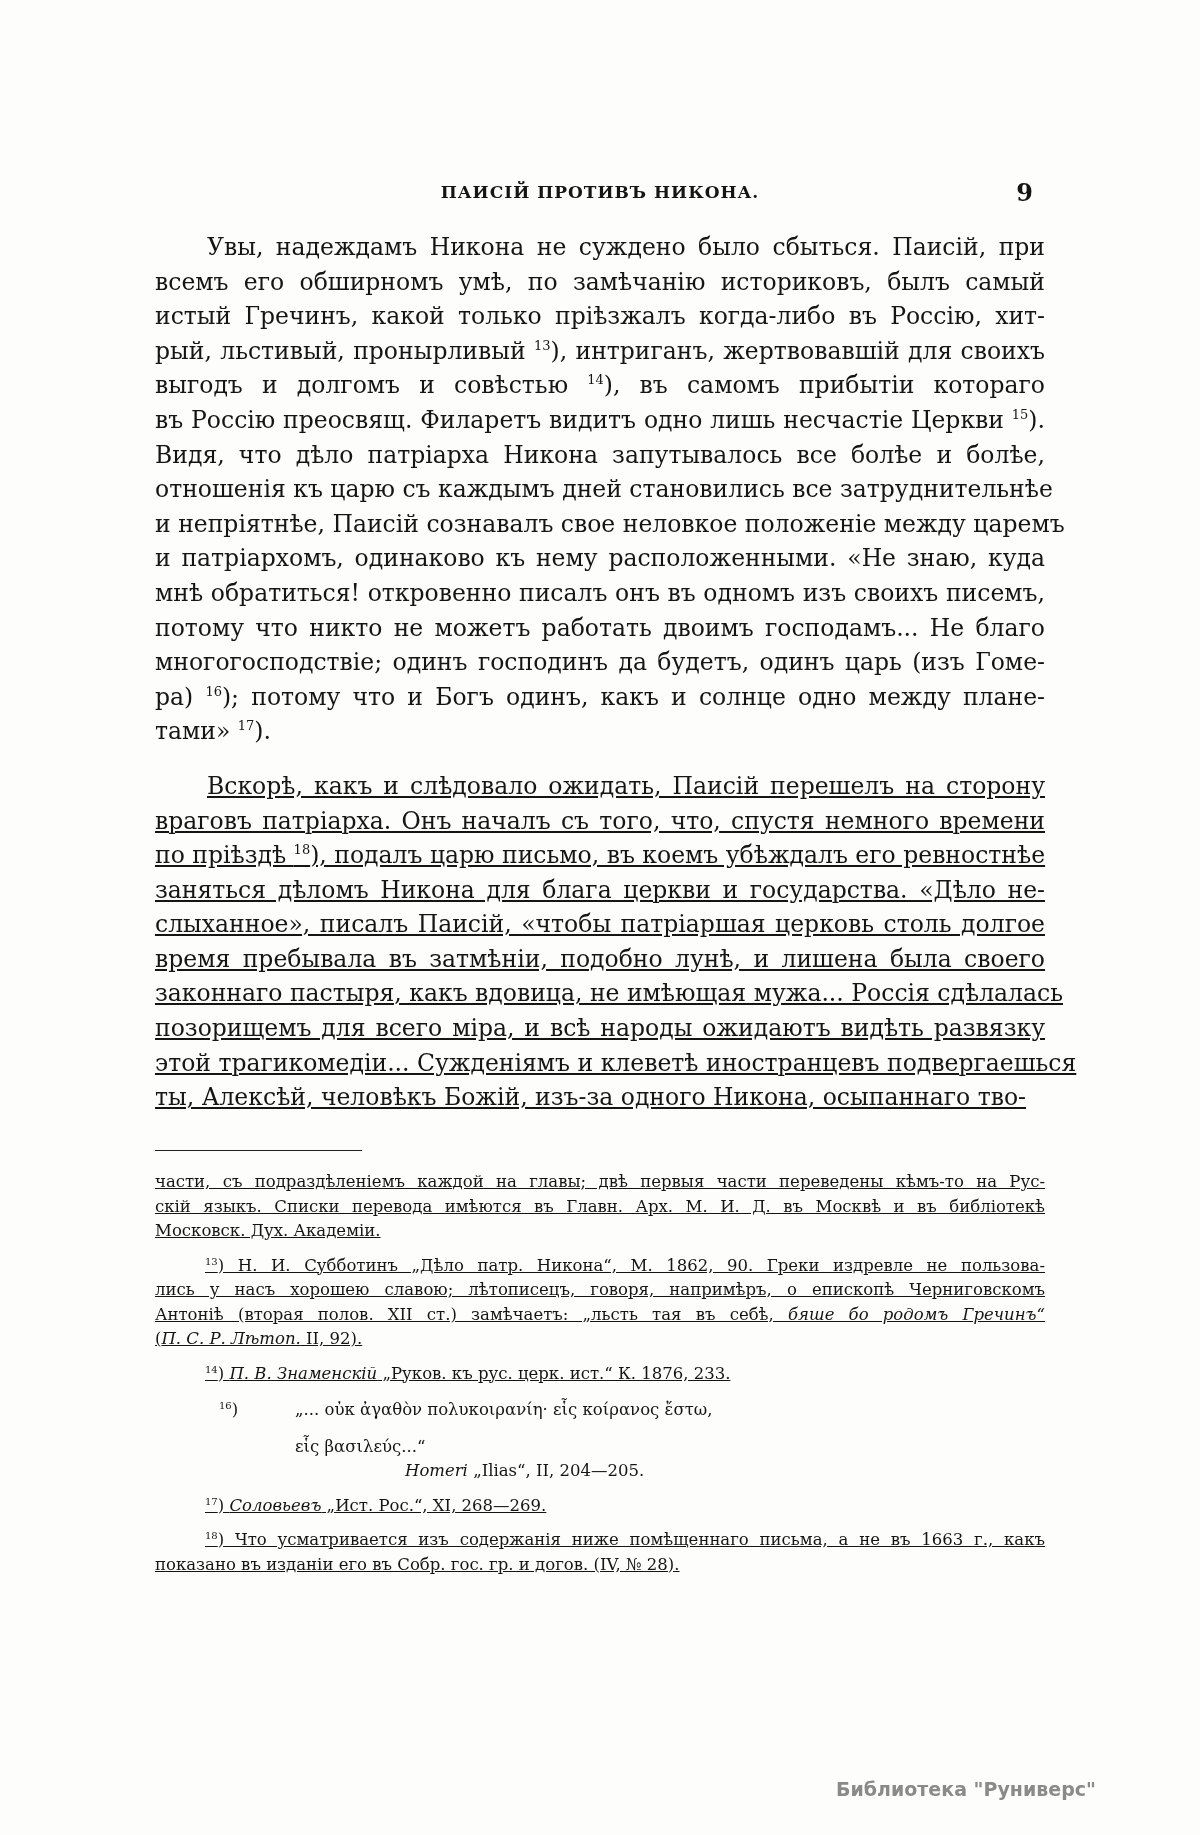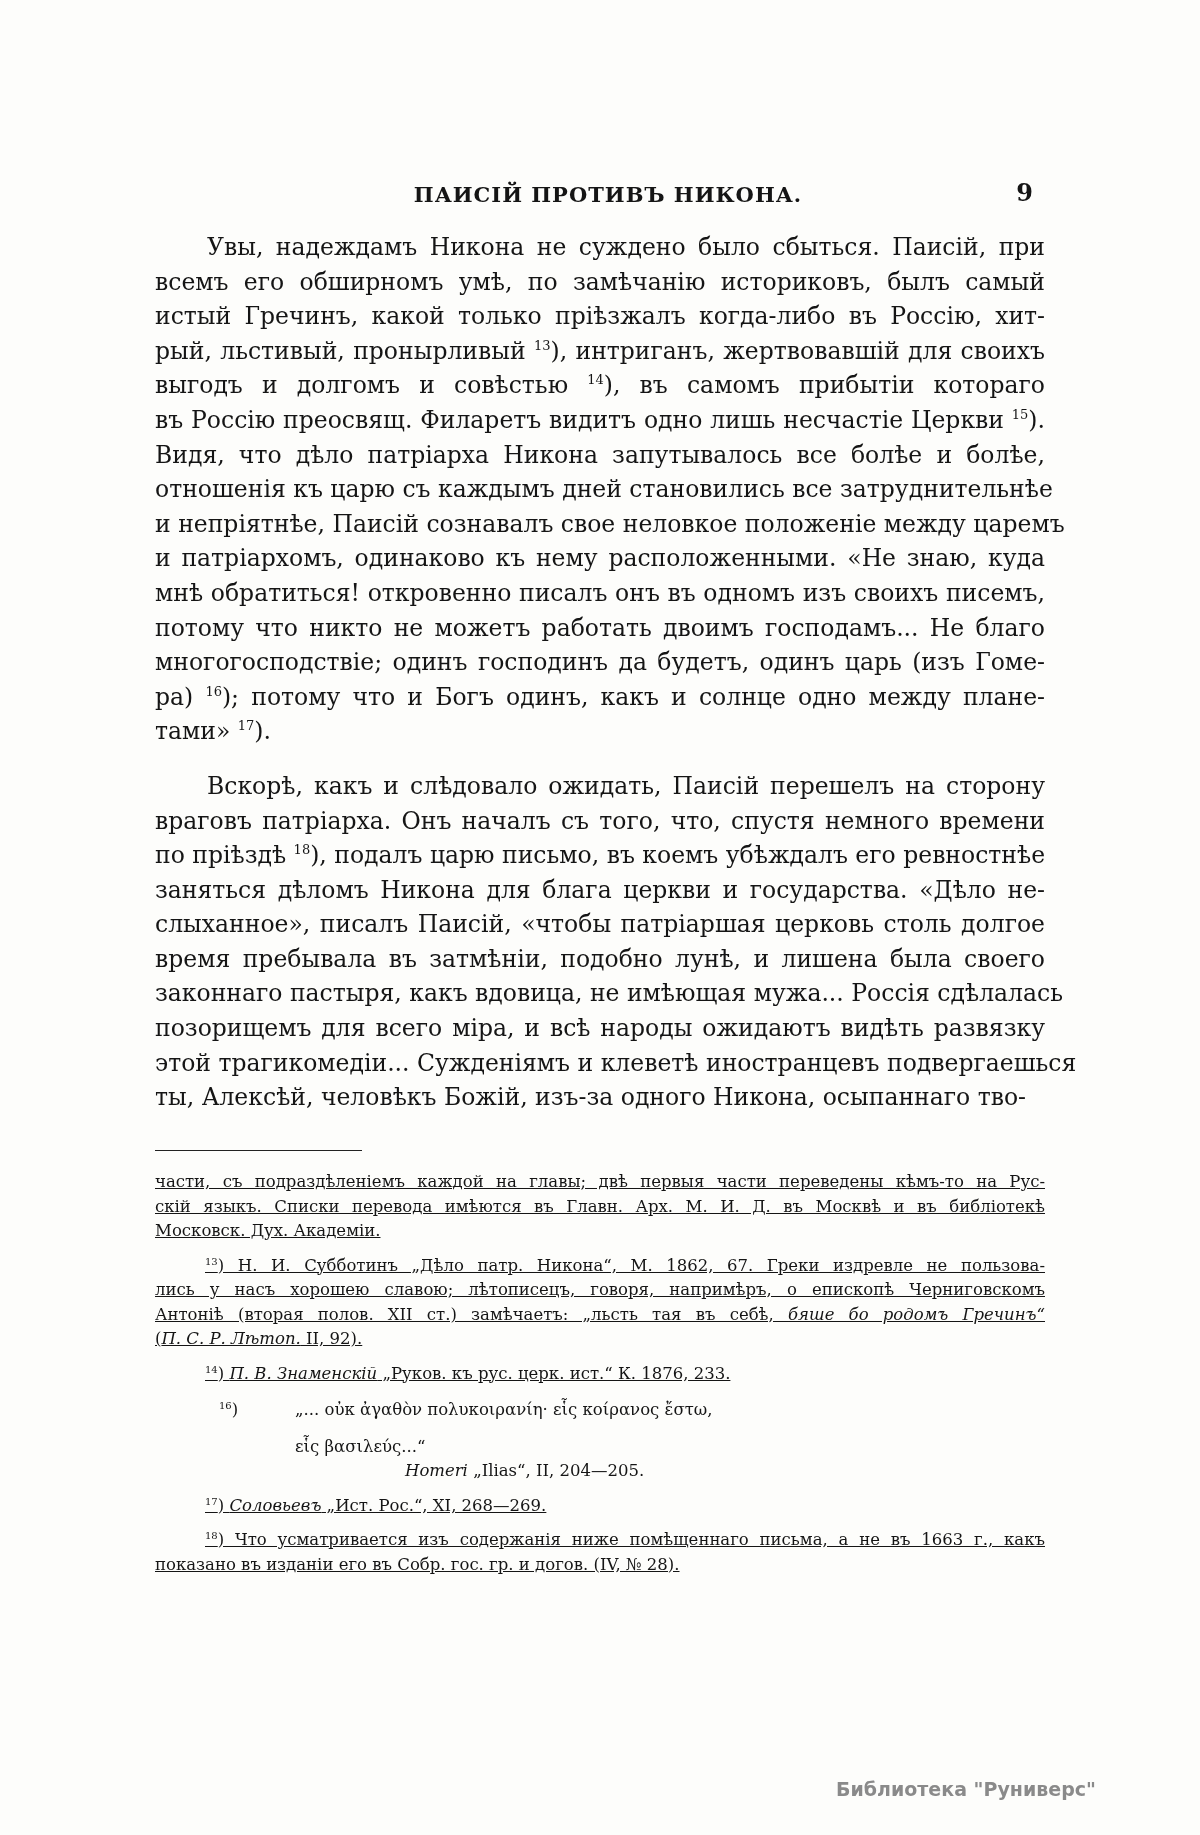--- a/index.html
+++ b/index.html
@@ -5,34 +5,34 @@
   html, body { margin: 0; padding: 0; }
   body {
     width: 1200px; height: 1835px; background: #fdfdfb; position: relative; overflow: hidden;
     font-family: "DejaVu Serif", "Liberation Serif", serif; color: #151515;
   }
   .page { position: absolute; left: 155px; top: 0; width: 890px; }
   .running-head {
     position: absolute; top: 178px; left: 0; width: 890px; height: 30px;
   }
   .running-title {
-    position: absolute; left: 8px; width: 890px; text-align: center;
-    font-size: 21px; font-weight: bold; letter-spacing: 1px; top: 4px;
+    position: absolute; left: 0; width: 890px; text-align: center;
+    font-size: 17px; font-weight: bold; letter-spacing: 1px; top: 4px;
   }
   .page-number {
     position: absolute; right: 12px; top: 0; font-size: 24px; font-weight: bold;
   }
   .body-text {
     position: absolute; top: 230px; left: 0; width: 890px;
     font-size: 23.5px; line-height: 34.6px;
   }
   .line { display: block; white-space: nowrap; text-align: justify; text-align-last: justify; height: 34.6px; }
   .line.last { text-align-last: left; }
   .line.indent { padding-left: 52px; }
-  .para2 { margin-top: 20px; }
+  .para2 { margin-top: 20px; text-decoration: underline; }
   sup.fn { font-size: 13px; vertical-align: 9px; line-height: 0; }
   .divider {
     position: absolute; top: 1150px; left: 0; width: 207px; height: 0;
     border-top: 1.5px solid #222;
   }
   .notes {
     position: absolute; top: 1170px; left: 0; width: 890px;
     font-size: 16.5px; line-height: 24.5px;
   }
   .note { margin-bottom: 10px; }
@@ -94,21 +94,21 @@
   <div class="divider"></div>
 
   <div class="notes">
     <div class="note">
       <span class="nline">части, съ подраздѣленіемъ каждой на главы; двѣ первыя части переведены кѣмъ-то на Рус-</span>
       <span class="nline">скій языкъ. Списки перевода имѣются въ Главн. Арх. М. И. Д. въ Москвѣ и въ библіотекѣ</span>
       <span class="nline last">Московск. Дух. Академіи.</span>
     </div>
 
     <div class="note">
-      <span class="nline indent"><sup class="nsup">13</sup><span>) Н. И. Субботинъ „Дѣло патр. Никона“, М. 1862, 67. Греки издревле не пользова-</span></span>
+      <span class="nline indent"><sup class="nsup">13</sup><span>) Н. И. Субботинъ „Дѣло патр. Никона“, М. 1862, 90. Греки издревле не пользова-</span></span>
       <span class="nline">лись у насъ хорошею славою; лѣтописецъ, говоря, напримѣръ, о епископѣ Черниговскомъ</span>
       <span class="nline"><span>Антоніѣ (вторая полов. XII ст.) замѣчаетъ: „льсть тая въ себѣ, </span><i>бяше бо родомъ Гречинъ“</i></span>
       <span class="nline last"><span>(</span><i>П. С. Р. Лѣтоп.</i><span> II, 92).</span></span>
     </div>
 
     <div class="note">
       <span class="nline indent last"><sup class="nsup">14</sup>) <i>П. В. Знаменскій</i><span> „Руков. къ рус. церк. ист.“ К. 1876, 233.</span></span>
     </div>
 
 

